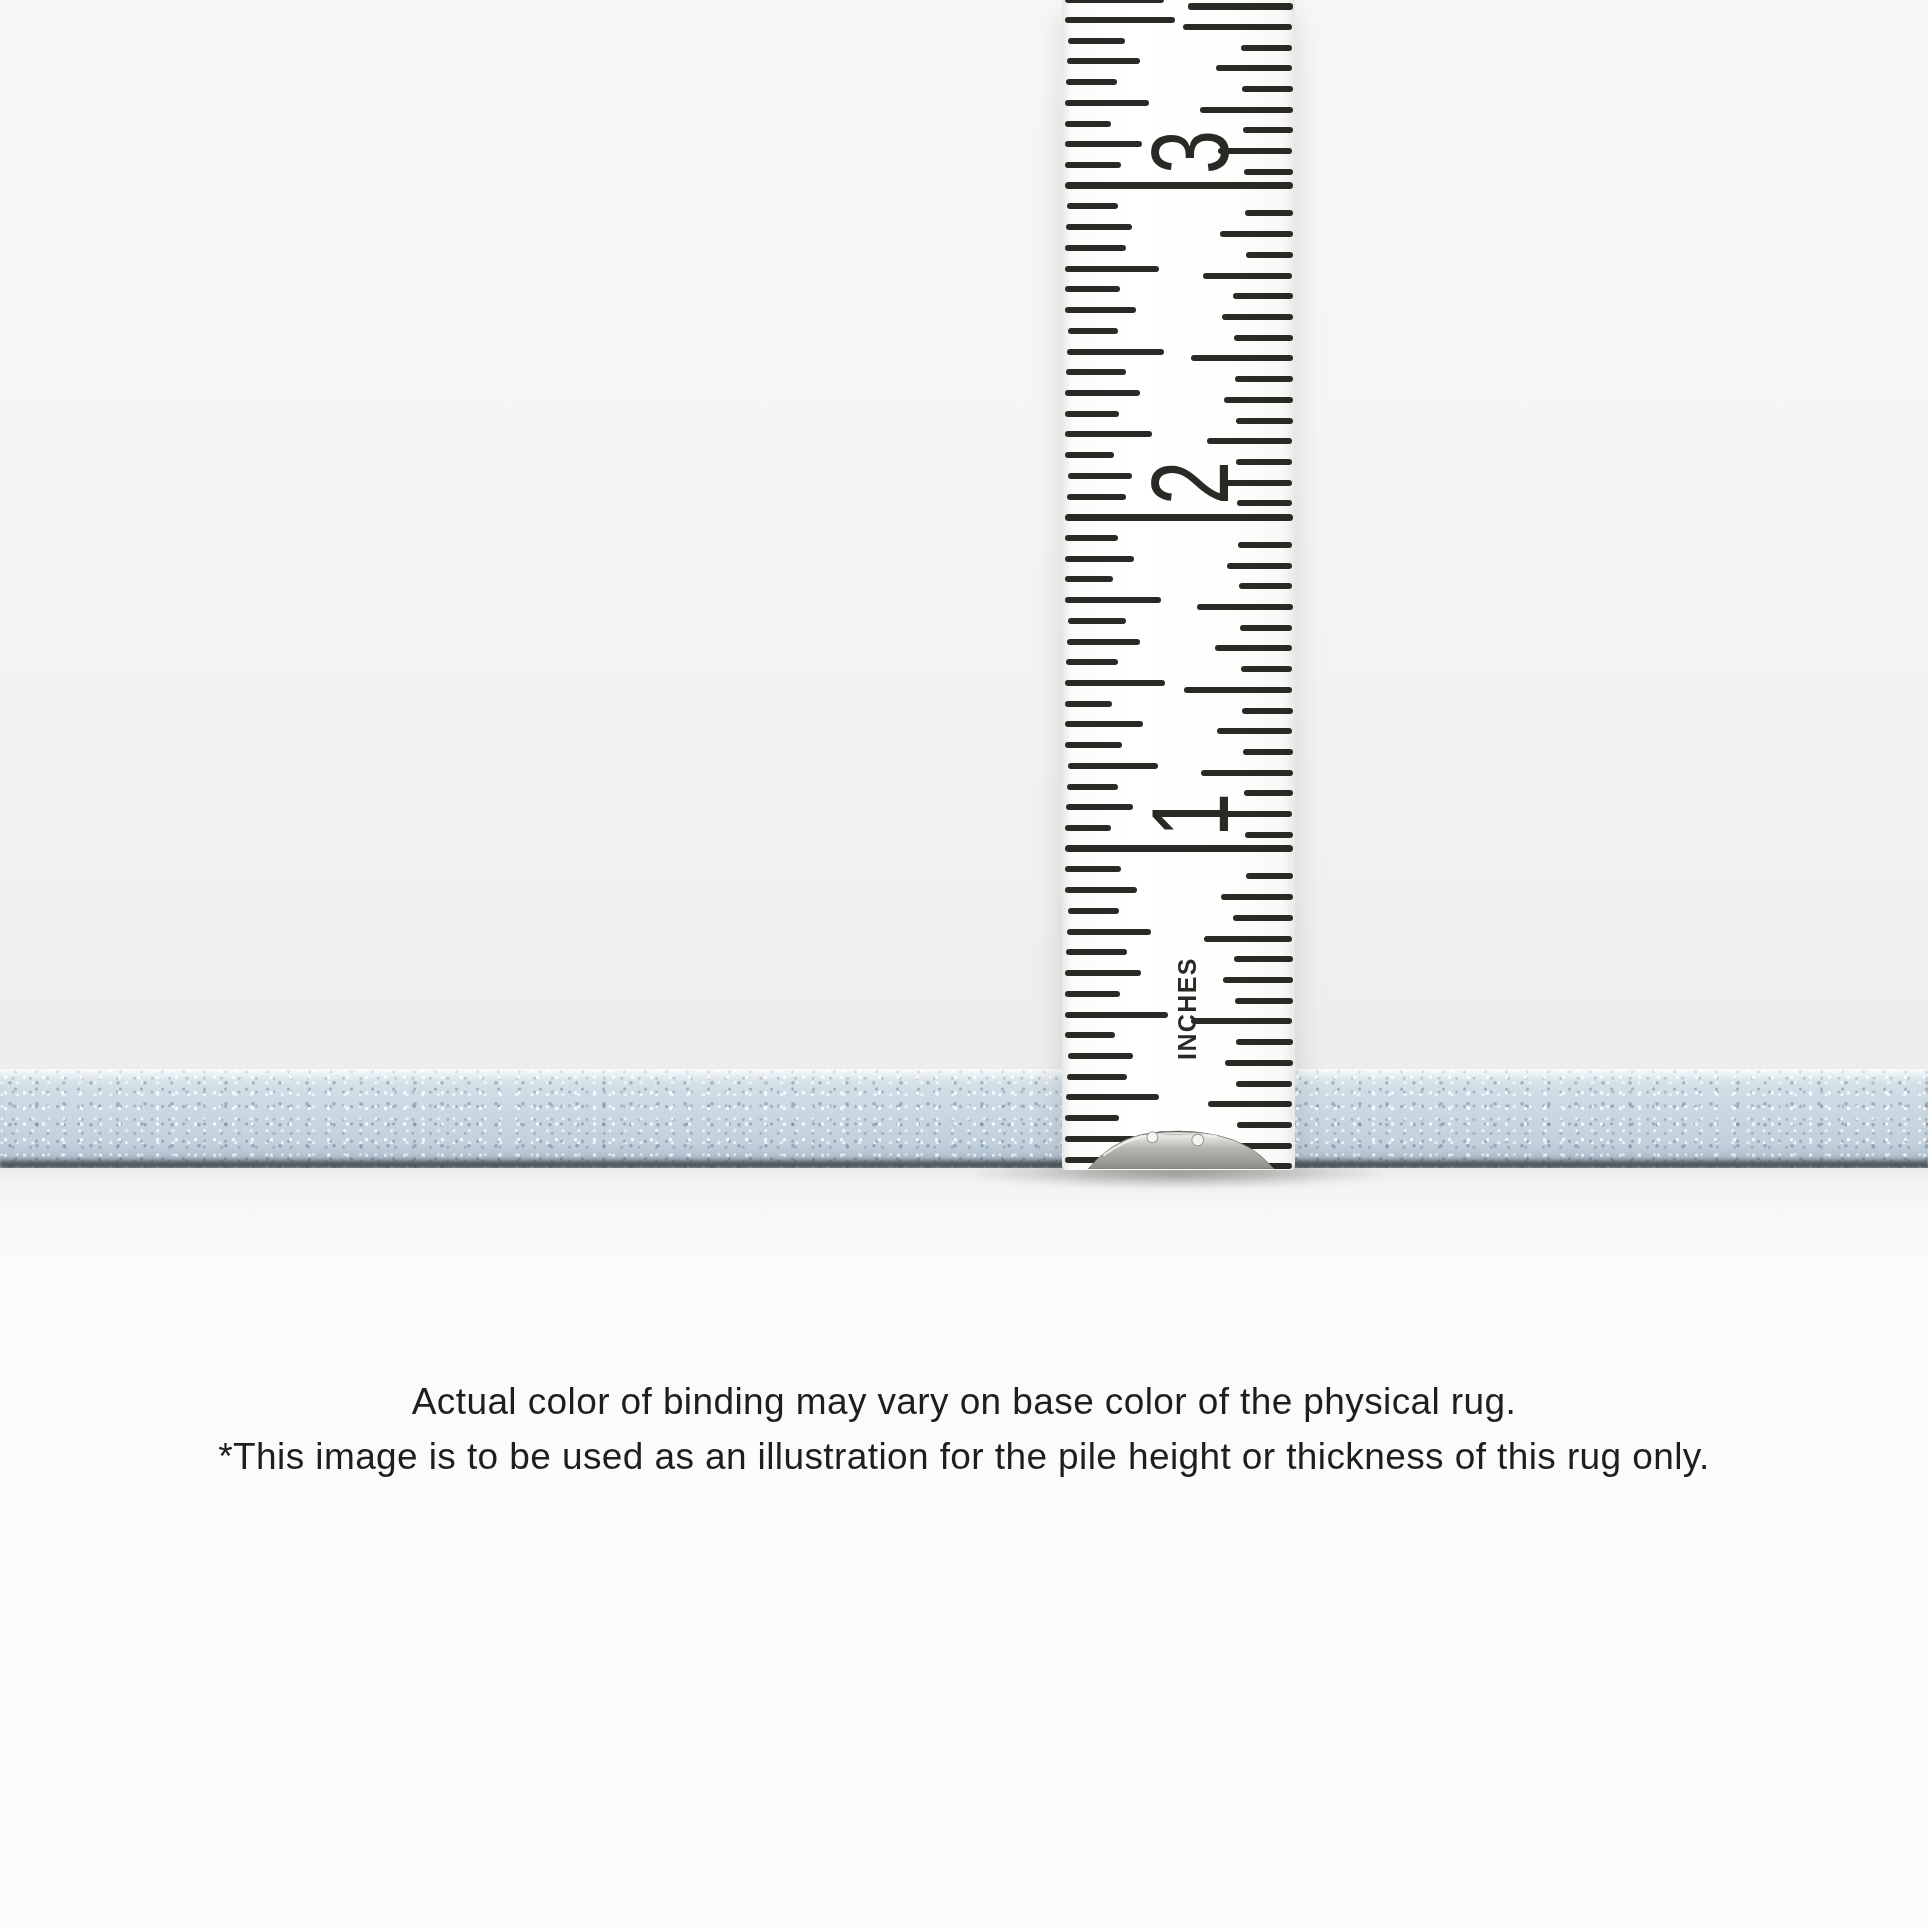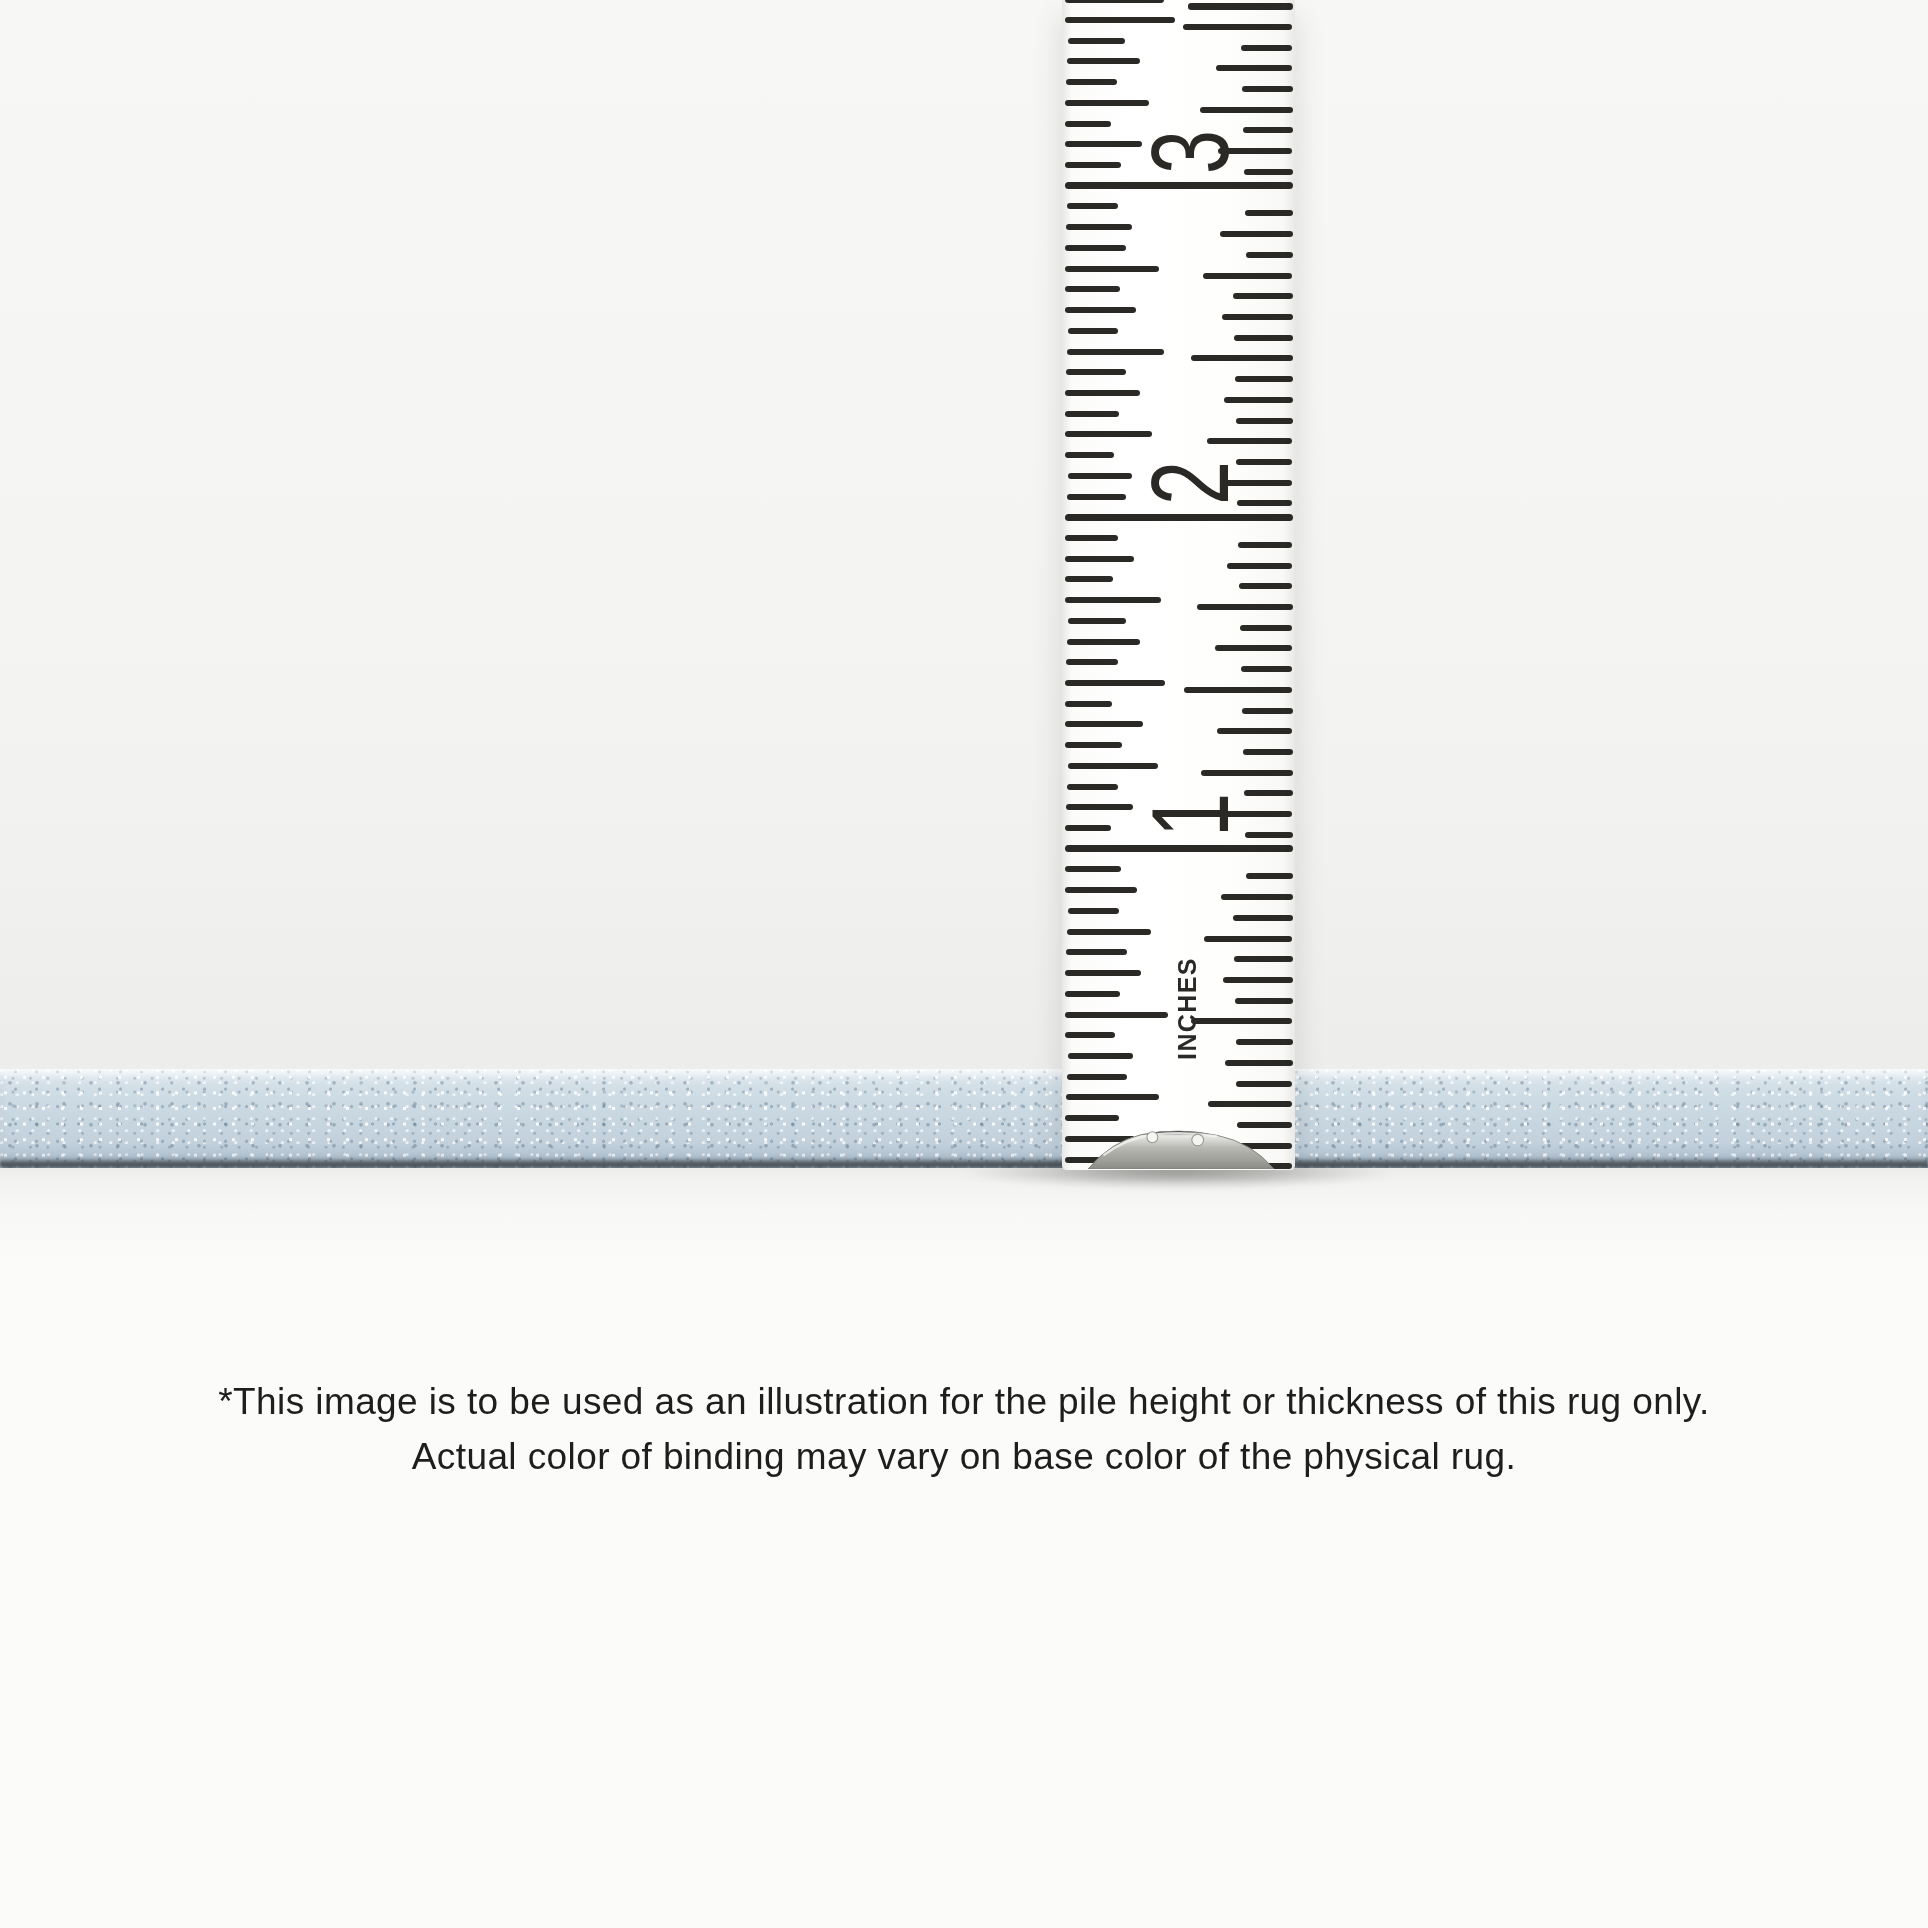--- a/index.html
+++ b/index.html
@@ -226,17 +226,17 @@
         <stop offset="1" stop-color="#8b8b85"></stop>
       </linearGradient>
     </defs>
     <path d="M3,43 Q28,13 62,5 Q103,-3 146,6 Q184,14 208,43 Z" fill="url(#mg)" stroke="#7e7e78" stroke-width="1"></path>
     <path d="M20,28 Q45,9 75,5 Q110,1 145,7" fill="none" stroke="#f4f4f1" stroke-width="2.5" opacity="0.8"></path>
     <circle cx="74" cy="8" r="6" fill="#f6f6f3" stroke="#9a9a94" stroke-width="1.2"></circle>
     <circle cx="124" cy="11" r="6.5" fill="#f3f3f0" stroke="#9a9a94" stroke-width="1.2"></circle>
   </svg>
 
   <div class="caption">
+    <div>Actual color of binding may vary on base color of the physical rug.</div>
     <div>*This image is to be used as an illustration for the pile height or thickness of this rug only.</div>
-    <div>Actual color of binding may vary on base color of the physical rug.</div>
   </div>
 </div>
 
 
 </body></html>

